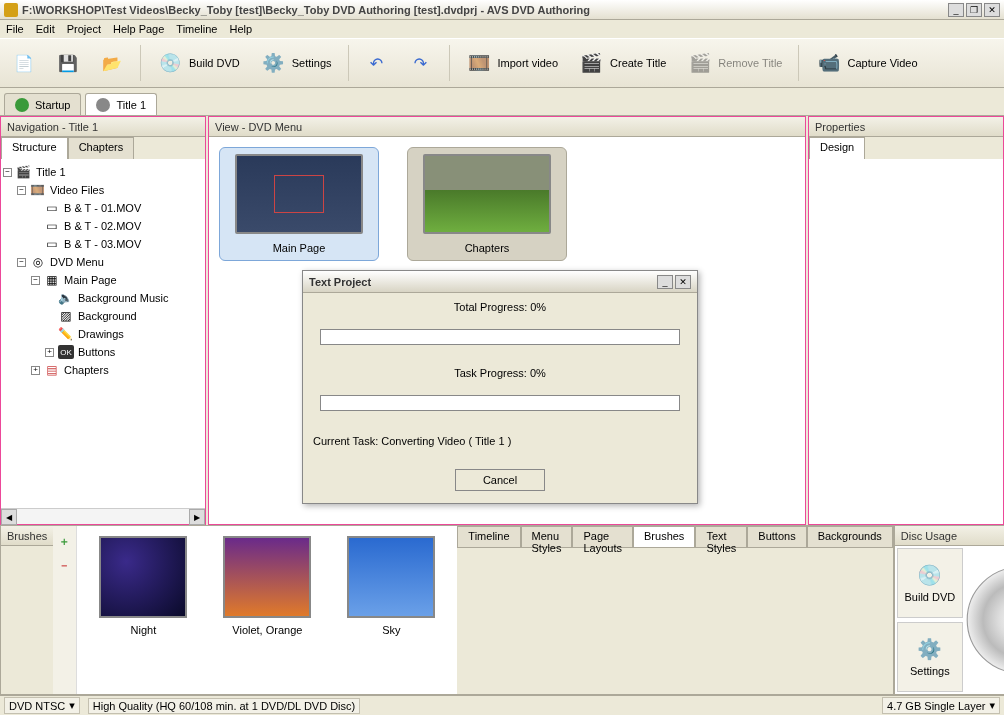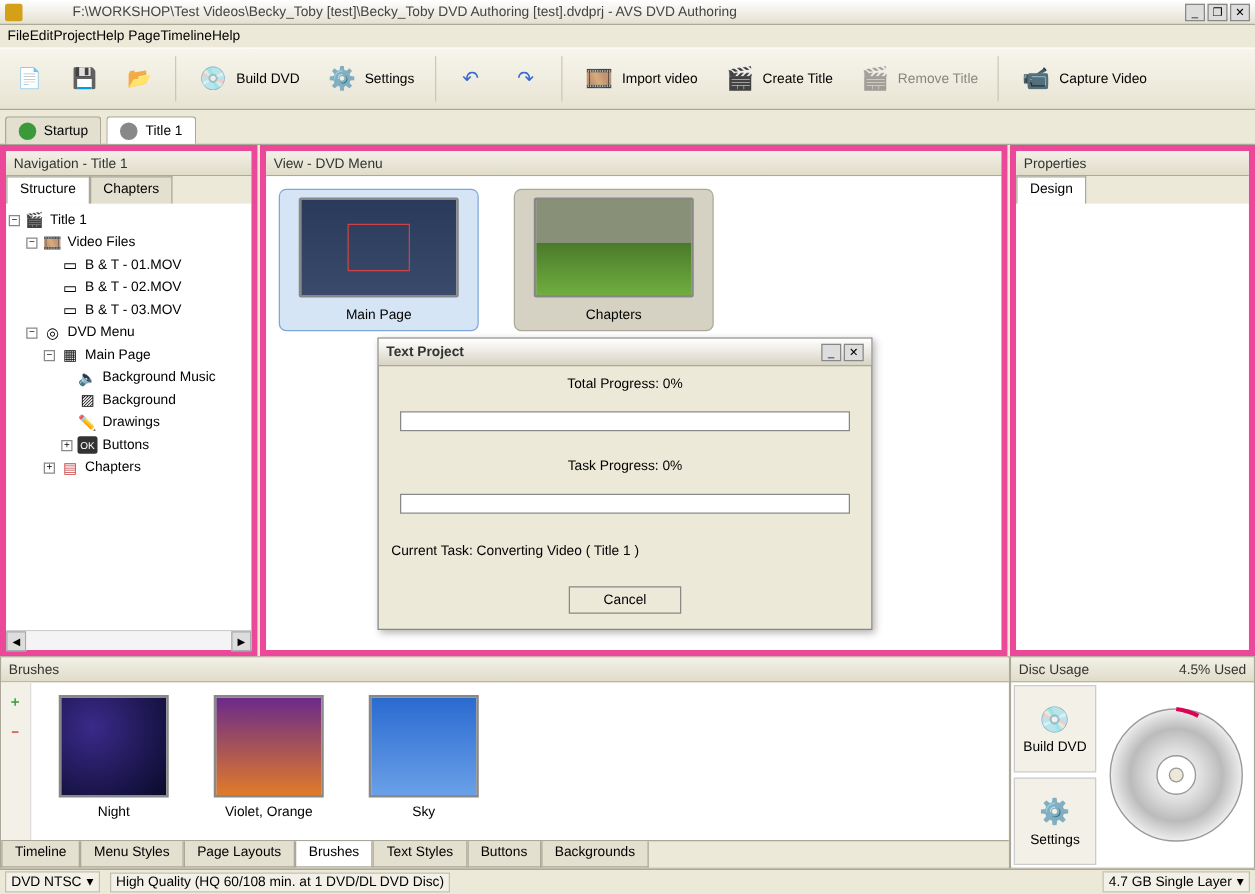--- a/index.html
+++ b/index.html
@@ -1,35 +1,35 @@
 <!DOCTYPE html>
 <html><head>
 <meta charset="utf-8">
 <style>
 * { box-sizing: border-box; margin: 0; padding: 0; font-family: Tahoma, Arial, sans-serif; font-size: 11px; }
 body { background: #ece9d8; width: 1004px; height: 715px; overflow: hidden; display: flex; flex-direction: column; }
 .titlebar { height: 20px; background: linear-gradient(#fff,#e4e0d0); display: flex; align-items: center; padding: 0 4px; border-bottom: 1px solid #aca899; }
 .titlebar-icon { width: 14px; height: 14px; background: #d4a017; border-radius: 2px; margin-right: 4px; }
-.titlebar-text { flex: 1; color: #444; font-weight: normal; margin-left: 36px; }
+.titlebar-text { flex: 1; color: #444; font-weight: bold; }
 .winbtns { display: flex; gap: 2px; }
 .winbtn { width: 16px; height: 14px; border: 1px solid #888; background: #ddd; font-size: 9px; display: flex; align-items: center; justify-content: center; cursor: pointer; }
-.menubar { height: 18px; display: flex; align-items: center; gap: 0; padding: 0 6px; background: #ece9d8; }
+.menubar { height: 18px; display: flex; align-items: center; gap: 12px; padding: 0 6px; background: #ece9d8; }
 .menubar span { cursor: pointer; }
 .toolbar { height: 50px; background: linear-gradient(#f7f5ec,#e8e4d4); border-top: 1px solid #fff; border-bottom: 1px solid #aca899; display: flex; align-items: center; padding: 0 4px; gap: 4px; }
 .tbtn { display: flex; align-items: center; gap: 4px; padding: 4px 8px; cursor: pointer; border-radius: 3px; }
 .tbtn .ic { width: 28px; height: 28px; display: flex; align-items: center; justify-content: center; font-size: 18px; }
 .tbtn.sm .ic { width: 24px; height: 24px; font-size: 16px; }
 .tbtn.disabled { opacity: .45; }
 .sep { width: 1px; height: 36px; background: #ccc8b8; margin: 0 4px; }
 .doctabs { height: 28px; background: #ece9d8; display: flex; align-items: flex-end; padding: 0 4px; border-bottom: 1px solid #aca899; gap: 4px; }
 .doctab { height: 22px; padding: 0 10px; display: flex; align-items: center; gap: 6px; background: #e4e0d0; border: 1px solid #aca899; border-bottom: none; border-radius: 3px 3px 0 0; cursor: pointer; }
 .doctab.active { background: #fff; }
 .doctab .tabic { width: 14px; height: 14px; border-radius: 50%; display: inline-block; }
 .mainrow { flex: 1; display: flex; min-height: 0; }
-.panel { display: flex; flex-direction: column; border: 5px solid #ec4899; background: #fff; }
+.panel { display: flex; flex-direction: column; border: 1px solid #ec4899; background: #fff; }
 .panel-header { height: 20px; background: linear-gradient(#f3f1e7,#e0dcc9); border-bottom: 1px solid #aca899; display: flex; align-items: center; padding: 0 6px; color: #333; }
 .nav { width: 206px; }
 .nav-tabs { height: 22px; display: flex; background: #ece9d8; }
 .nav-tab { padding: 3px 10px; border: 1px solid #aca899; background: #e4e0d0; border-bottom: none; cursor: pointer; }
 .nav-tab.active { background: #fff; }
 .tree { flex: 1; overflow: auto; padding: 4px 2px; background: #fff; }
 .tree-node { display: flex; align-items: center; gap: 4px; padding: 2px 0; white-space: nowrap; cursor: pointer; }
 .exp { width: 9px; height: 9px; border: 1px solid #888; display: inline-flex; align-items: center; justify-content: center; font-size: 8px; line-height: 1; cursor: pointer; background: #fff; }
 .tico { width: 16px; height: 14px; display: inline-flex; align-items: center; justify-content: center; font-size: 12px; }
 .ind1 { padding-left: 14px; } .ind2 { padding-left: 28px; } .ind3 { padding-left: 42px; }
@@ -42,21 +42,21 @@
 .thumb-card.selected { background: #d6e5f5; border: 1px solid #7da7d9; }
 .thumb-img { width: 128px; height: 80px; border: 2px solid #888; border-radius: 2px; }
 .thumb-img.jeans { background: linear-gradient(#2a3a5a,#3a4a6a); position: relative; }
 .thumb-img.jeans::after { content:""; position:absolute; inset:25% 30%; border:1px solid #c44; }
 .thumb-img.grass { background: linear-gradient(#889078 0%, #889078 45%, #4a7a2a 45%, #6fae3f 100%); }
 .thumb-card .cap { margin-top: 8px; }
 .props { width: 196px; }
 .props-tabs { height: 22px; display: flex; background: #ece9d8; }
 .props-body { flex: 1; background: #fff; }
 .bottomrow { height: 170px; display: flex; }
-.brushes { flex: 1; display: flex; flex-direction: column; border: 1px solid #aca899; text-align: right; }
+.brushes { flex: 1; display: flex; flex-direction: row; border: 1px solid #aca899; }
 .brushes-body { flex: 1; display: flex; background: #fff; }
 .br-side { width: 24px; display: flex; flex-direction: column; gap: 6px; padding: 6px 2px; background: #f3f1e7; border-right: 1px solid #ddd; }
 .br-side div { width: 18px; height: 18px; display: flex; align-items: center; justify-content: center; cursor: pointer; }
 .br-swatches { flex: 1; display: flex; gap: 20px; padding: 10px 14px; align-items: flex-start; }
 .sw { width: 104px; display: flex; flex-direction: column; align-items: center; cursor: pointer; }
 .sw .chip { width: 88px; height: 82px; border: 2px solid #888; }
 .sw .cap { margin-top: 6px; }
 .chip.night { background: radial-gradient(circle at 30% 30%, #3a2a8a, #0a0a2a); }
 .chip.bw { background: linear-gradient(135deg,#222,#eee); }
 .chip.vo { background: linear-gradient(#6a2a8a,#e07a2a); }

